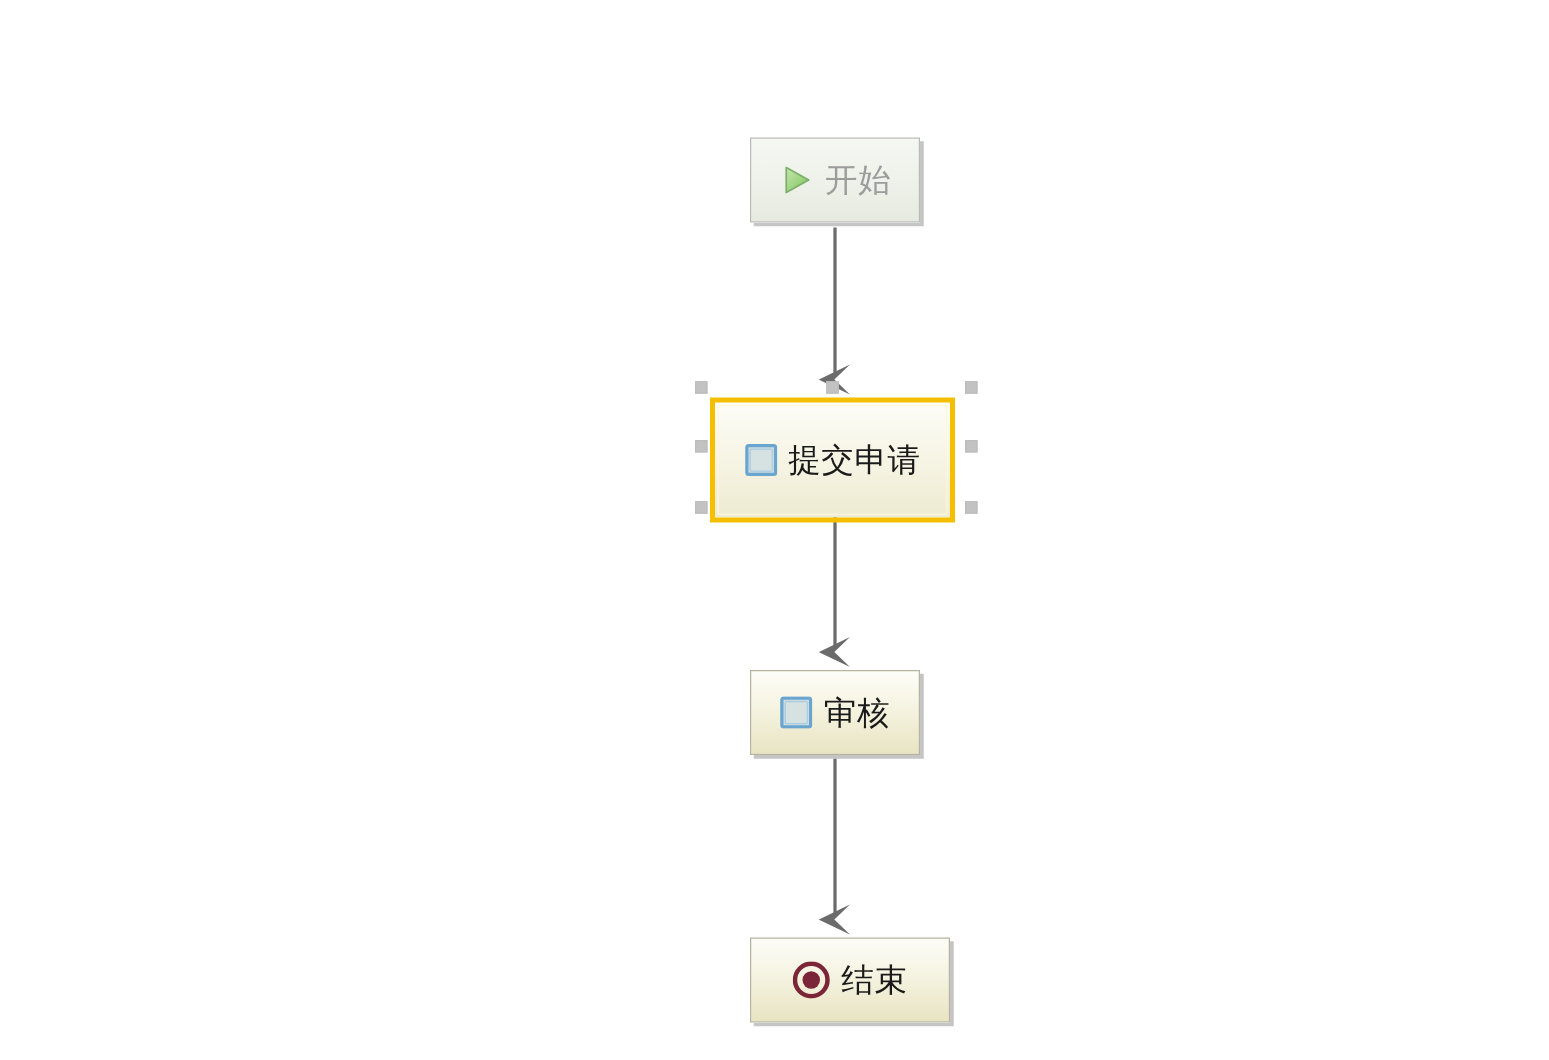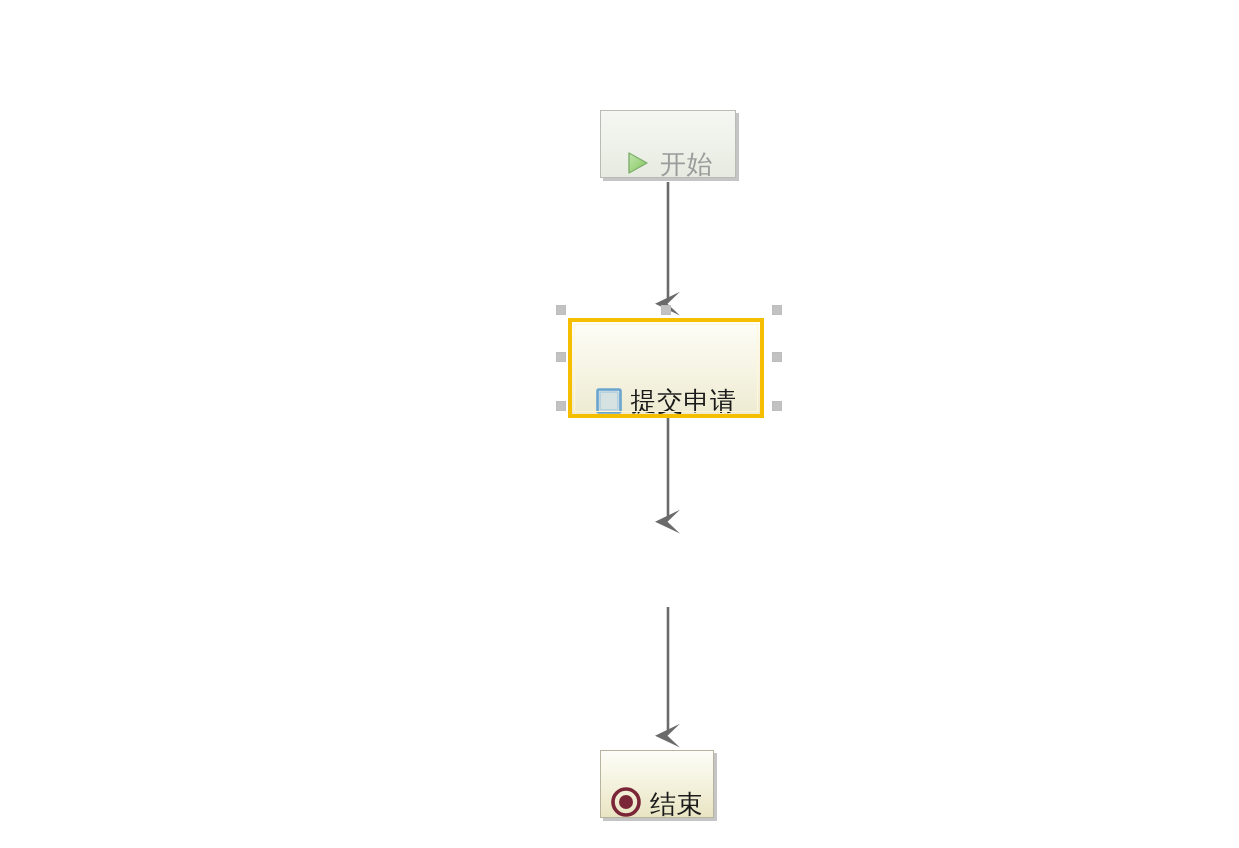--- a/index.html
+++ b/index.html
@@ -29,21 +29,21 @@
     width: 1239px;
     height: 848px;
     pointer-events: none;
   }
 
   
   .node {
     position: absolute;
     box-sizing: border-box;
     display: flex;
-    align-items: flex-end;
+    align-items: center;
     justify-content: center;
     gap: 9px;
     border: 1px solid #b4b4b4;
     box-shadow: 3px 3px 0 0 rgba(150,150,150,0.55);
     padding: 0 16px;
     white-space: nowrap;
   }
   .node-label {
     font-size: 26px;
     line-height: 1;
@@ -158,22 +158,31 @@
     <span class="inner-frame"></span>
     <span class="icon icon-task">
       <svg width="26" height="26" viewBox="0 0 26 26" xmlns="http://www.w3.org/2000/svg">
         <rect x="1.5" y="1.5" width="23" height="23" rx="1.5" fill="#cfdde0" stroke="#6aa5cf" stroke-width="2.6"></rect>
         <rect x="4.2" y="4.2" width="17.6" height="17.6" rx="1" fill="#d6e2e2" stroke="#a9cbe0" stroke-width="1"></rect>
       </svg>
     </span>
     <span class="node-label">提交申请</span>
   </div>
 
+  <div class="node task" style="left:600px; top:536px; width:136px; height:68px;">
+    <span class="icon icon-task">
+      <svg width="26" height="26" viewBox="0 0 26 26" xmlns="http://www.w3.org/2000/svg">
+        <rect x="1.5" y="1.5" width="23" height="23" rx="1.5" fill="#cfdde0" stroke="#6aa5cf" stroke-width="2.6"></rect>
+        <rect x="4.2" y="4.2" width="17.6" height="17.6" rx="1" fill="#d6e2e2" stroke="#a9cbe0" stroke-width="1"></rect>
+      </svg>
+    </span>
+    <span class="node-label">审核</span>
+  </div>
 
-  <div class="node end" style="left:600px; top:750px; width:114px; height:68px;">
+  <div class="node end" style="left:600px; top:750px; width:160px; height:68px;">
     <span class="icon icon-end">
       <svg width="30" height="30" viewBox="0 0 30 30" xmlns="http://www.w3.org/2000/svg">
         <circle cx="15" cy="15" r="13" fill="none" stroke="#7b2638" stroke-width="3.6"></circle>
         <circle cx="15" cy="15" r="7" fill="#7b2638"></circle>
       </svg>
     </span>
     <span class="node-label">结束</span>
   </div>
 
 </div>

